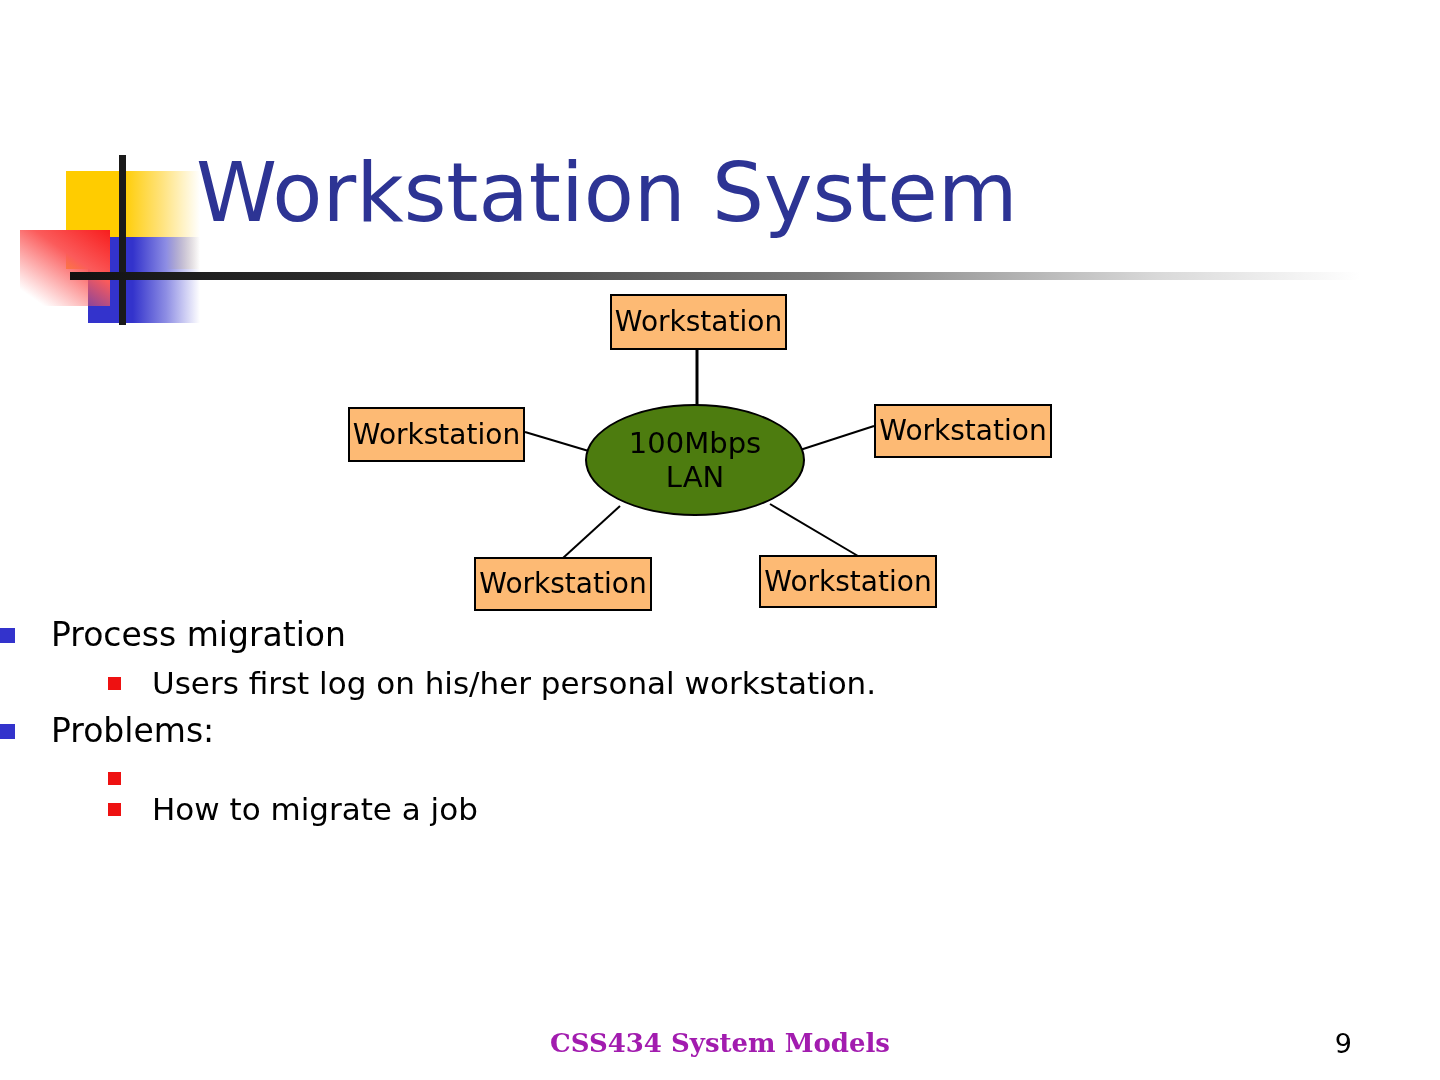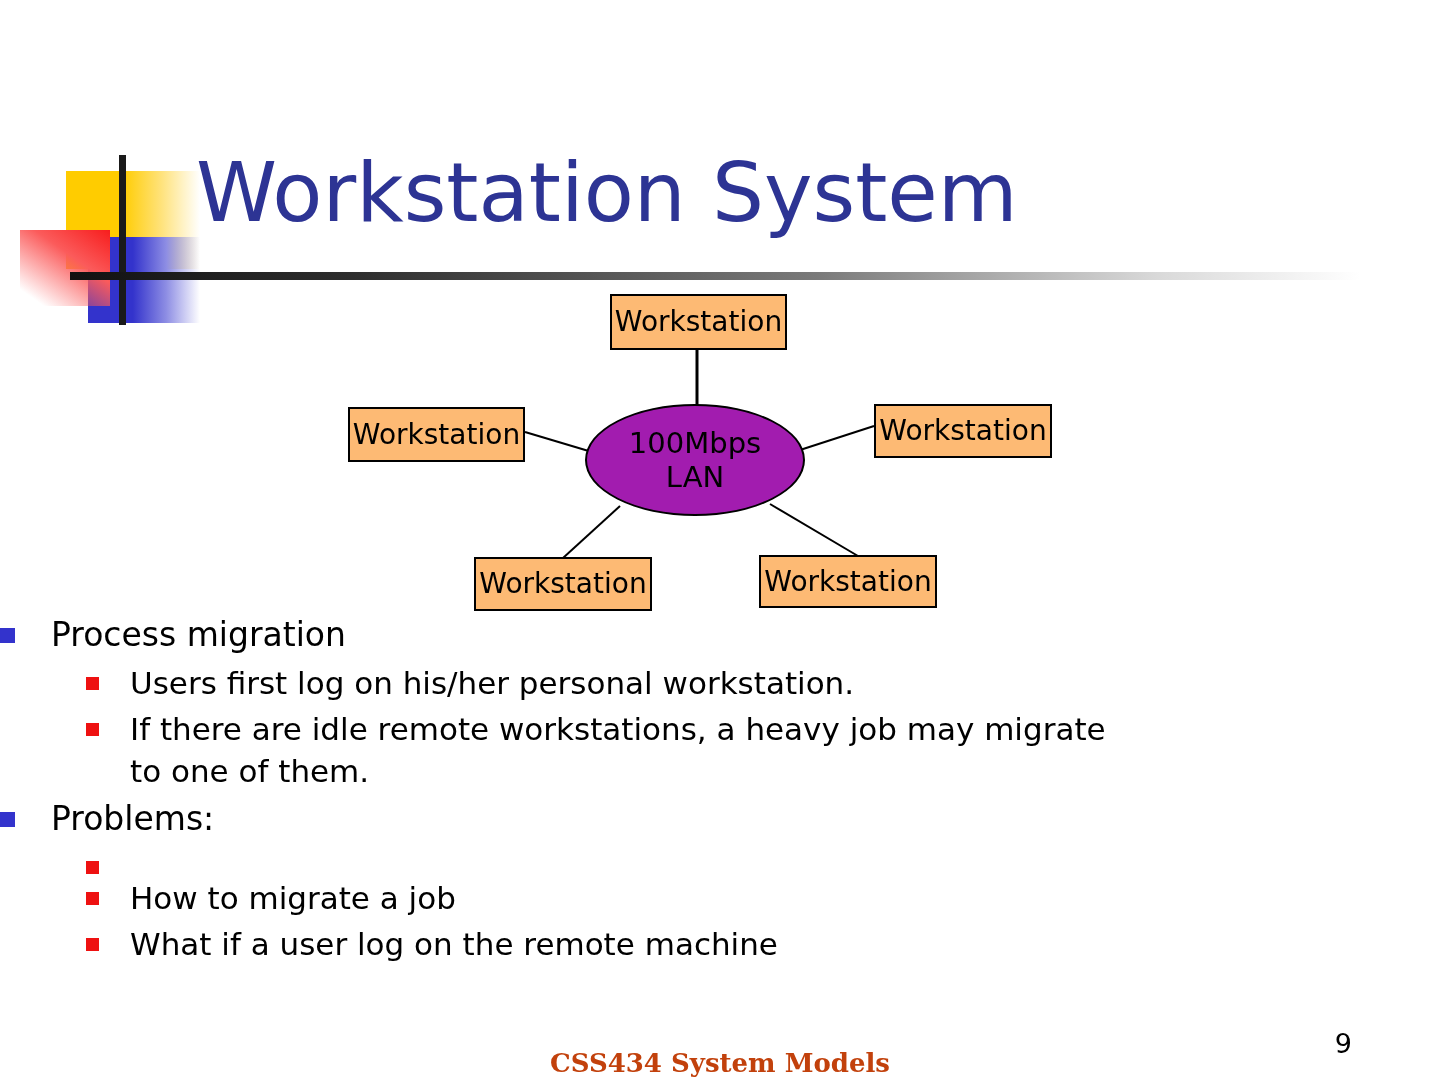--- a/index.html
+++ b/index.html
@@ -107,21 +107,21 @@
     white-space: nowrap;
     color: #000000;
   }
   #lan-node {
     position: absolute;
     left: 585px;
     top: 404px;
     width: 220px;
     height: 112px;
     border-radius: 50%;
-    background: #a21caf;
+    background: #4d7c0f;
     border: 2px solid #000000;
     box-sizing: border-box;
   }
   #lan-label {
     position: absolute;
     left: 50%;
     top: 50%;
     transform: translate(-50%, -50%);
     text-align: center;
     font-size: 29px;
@@ -139,21 +139,21 @@
   }
   .bullet-row {
     position: relative;
     display: flex;
     align-items: flex-start;
   }
   .bullet-l1 {
     margin-bottom: 3px;
   }
   .bullet-l2 {
-    padding-left: 86px;
+    padding-left: 108px;
     margin-bottom: 3px;
   }
   .marker {
     flex: none;
     margin-top: 16px;
   }
   .marker-l1 {
     width: 15px;
     height: 15px;
     background: #3333cc;
@@ -188,22 +188,21 @@
   }
   #footer-title {
     position: absolute;
     left: 0;
     right: 0;
     top: 0;
     text-align: center;
     font-size: 26px;
     font-weight: bold;
     font-family: "DejaVu Serif", serif;
-    color: #c2410c;
-    margin-top: 20px;
+    color: #a21caf;
   }
   #footer-page-number {
     position: absolute;
     right: 88px;
     top: 0;
     font-size: 27px;
     color: #000000;
   }
 </style>
 </head>
@@ -260,42 +259,34 @@
   <div class="bullet-row bullet-l1">
     <div class="marker marker-l1"></div>
     <div class="bullet-text-l1">Process migration</div>
   </div>
 
   <div class="bullet-row bullet-l2">
     <div class="marker marker-l2"></div>
     <div class="bullet-text-l2">Users first log on his/her personal workstation.</div>
   </div>
 
-  <div class="bullet-row bullet-l2">
-    <div class="marker marker-l2"></div>
-    <div class="bullet-text-l2">If there are idle remote workstations, a heavy job may migrate to one of them.</div>
-  </div>
 
   <div class="bullet-row bullet-l1">
     <div class="marker marker-l1"></div>
     <div class="bullet-text-l1">Problems:</div>
   </div>
 
   <div class="bullet-row bullet-l2">
     <div class="marker marker-l2"></div>
   </div>
 
   <div class="bullet-row bullet-l2">
     <div class="marker marker-l2"></div>
     <div class="bullet-text-l2">How to migrate a job</div>
   </div>
 
-  <div class="bullet-row bullet-l2">
-    <div class="marker marker-l2"></div>
-    <div class="bullet-text-l2">What if a user log on the remote machine</div>
-  </div>
 
 </div>
 
 <div id="slide-footer">
   <div id="footer-title">CSS434 System Models</div>
   <div id="footer-page-number">9</div>
 </div>
 
 </body></html>

